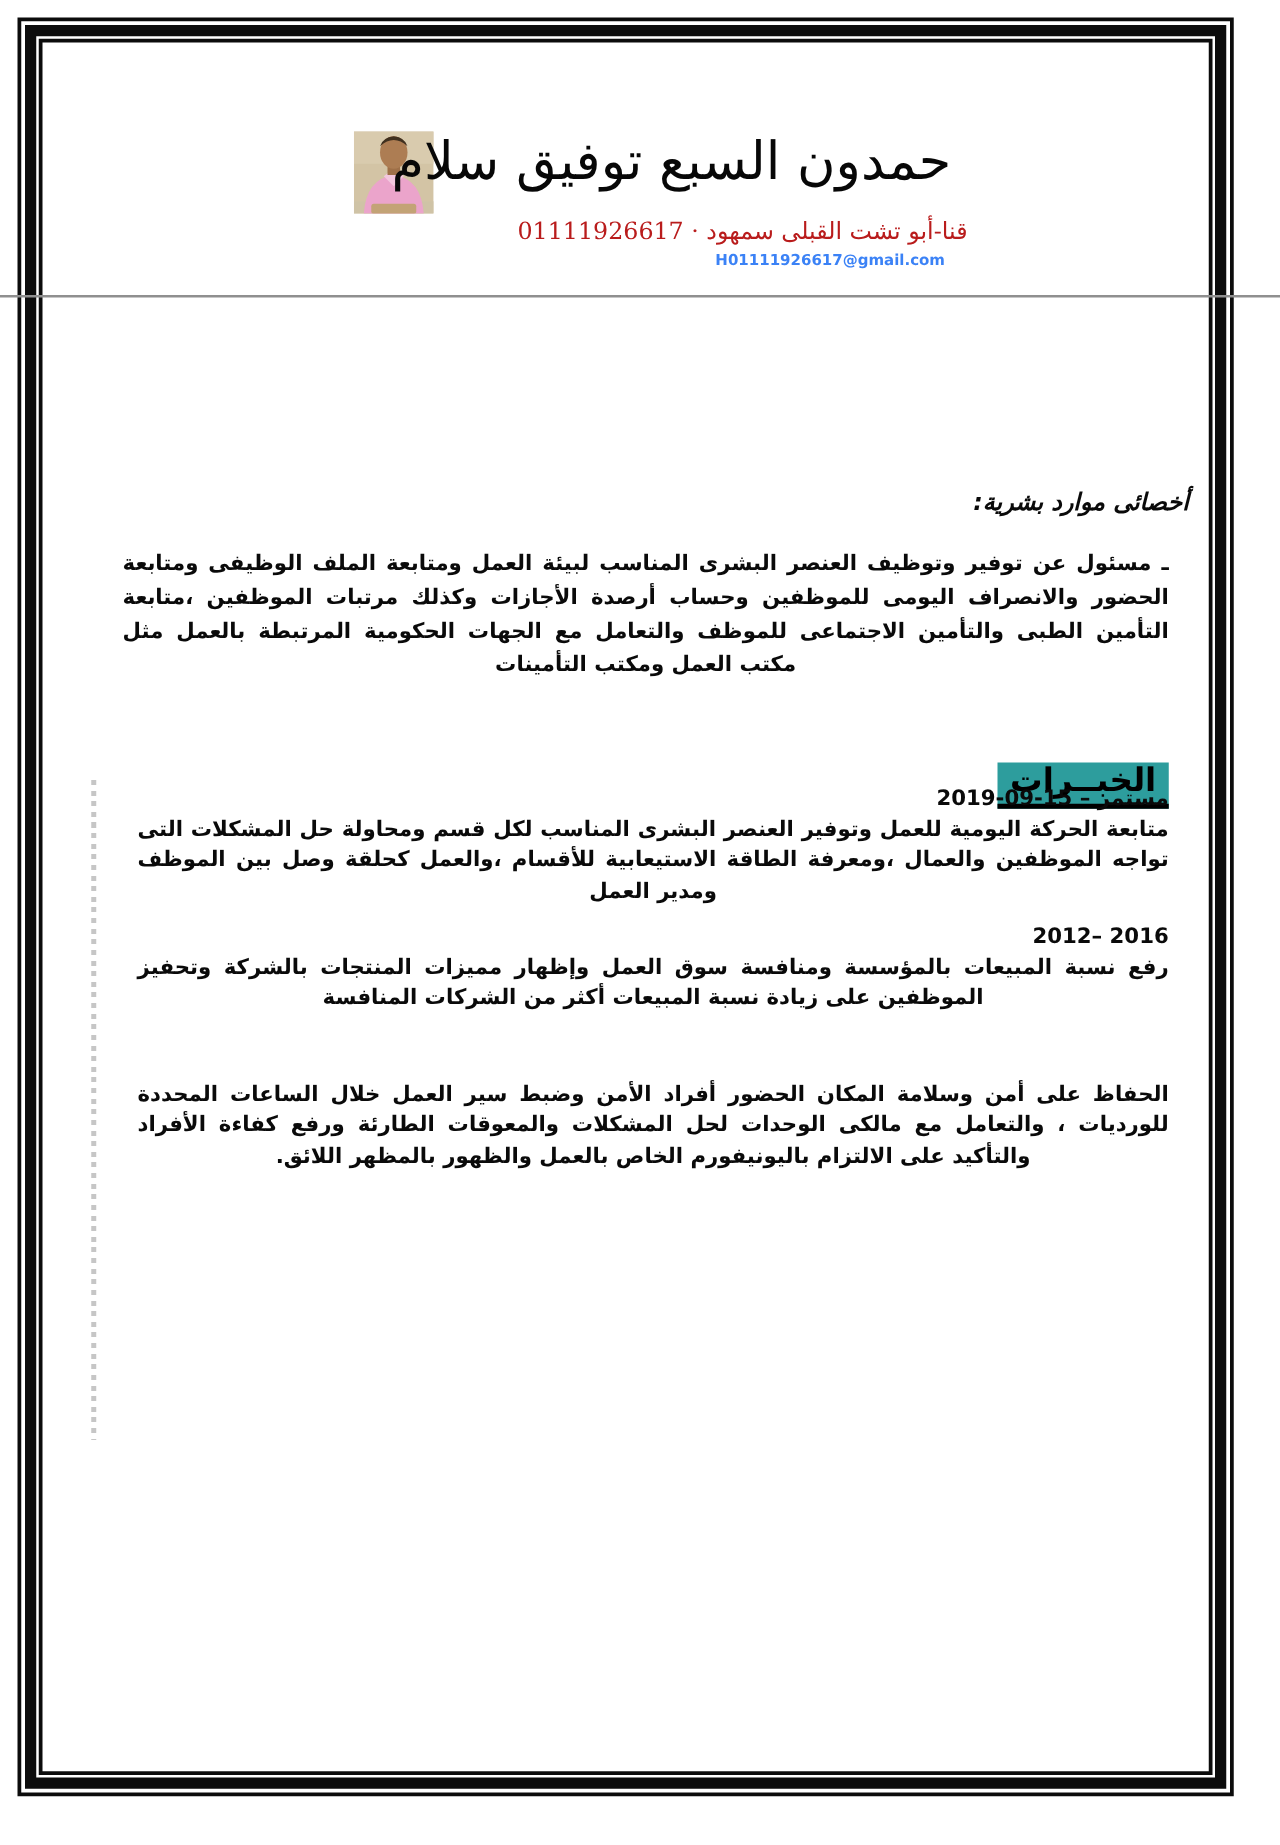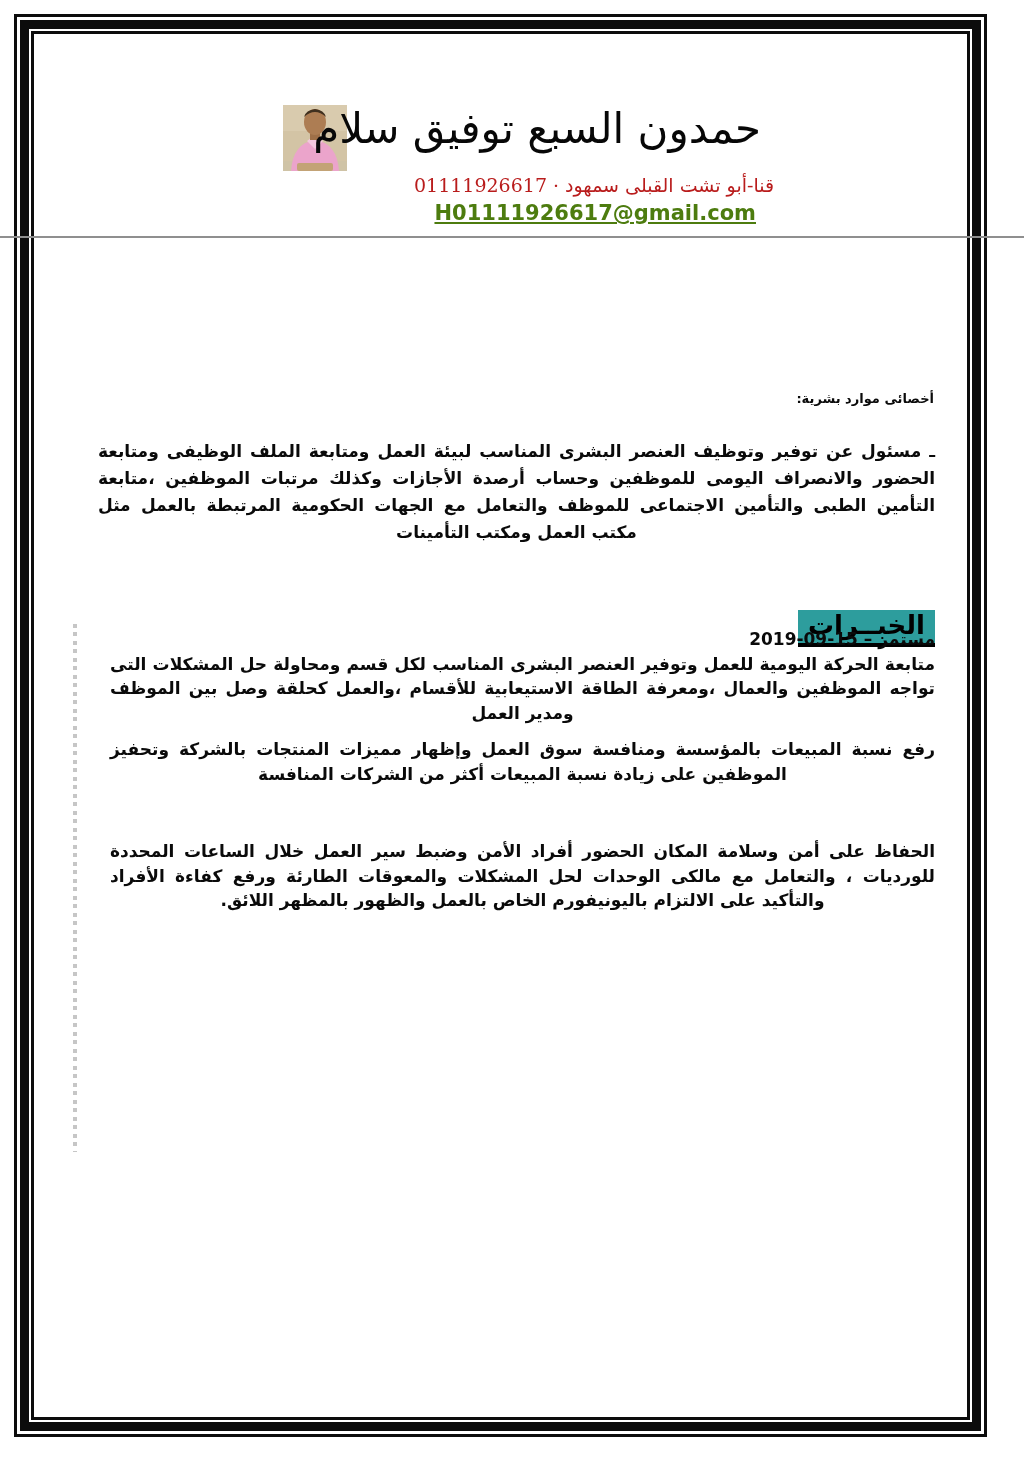--- a/index.html
+++ b/index.html
@@ -18,27 +18,27 @@
   .name{
     position:absolute;top:104px;right:263px;direction:rtl;white-space:nowrap;
     font-family:"DejaVu Serif","DejaVu Sans",serif;font-size:42px;line-height:1.2;color:#070707;
   }
   .contact{
     position:absolute;top:174px;right:250px;direction:ltr;white-space:nowrap;
     font-family:"DejaVu Serif","DejaVu Sans",serif;font-size:19px;color:#b91c1c;margin-left:16px;
   }
   .email{
     position:absolute;top:201px;right:268px;direction:ltr;white-space:nowrap;
-    font-size:21px;font-weight:bold;color:#4d7c0f;text-decoration:underline;
+    font-size:12px;font-weight:bold;color:#3b82f6;
   }
   .header-rule{position:absolute;left:0;top:236px;width:1024px;height:2px;background:#8f8f8f;}
   
   .obj-title{
-    position:absolute;top:391px;right:90px;direction:rtl;white-space:nowrap;
-    font-size:13px;font-weight:bold;
+    position:absolute;top:391px;right:73px;direction:rtl;white-space:nowrap;
+    font-size:19px;font-weight:bold;font-style:italic;
   }
   .obj-body{
     position:absolute;top:438px;left:98px;right:89px;direction:rtl;
     font-size:17px;font-weight:bold;line-height:27px;
     text-align:justify;text-align-last:center;
   }
   
   .xp-title{
     position:absolute;top:570px;right:89px;direction:rtl;
     font-size:26px;font-weight:bold;line-height:30px;color:#000;
@@ -89,20 +89,21 @@
 <div class="obj-body">ـ مسئول عن توفير وتوظيف العنصر البشرى المناسب لبيئة العمل ومتابعة الملف الوظيفى ومتابعة الحضور والانصراف اليومى للموظفين وحساب أرصدة الأجازات وكذلك مرتبات الموظفين ،متابعة التأمين الطبى والتأمين الاجتماعى للموظف والتعامل مع الجهات الحكومية المرتبطة بالعمل مثل مكتب العمل ومكتب التأمينات</div>
 
 <div class="xp-title" id="xp-title" style="background: rgb(45, 157, 157);">الخبــرات</div>
 
 <div class="xp-list">
   <div class="xp-entry e1">
     <div class="xp-date">2019-09-15 – مستمر</div>
     <div class="xp-desc">متابعة الحركة اليومية للعمل وتوفير العنصر البشرى المناسب لكل قسم ومحاولة حل المشكلات التى تواجه الموظفين والعمال ،ومعرفة الطاقة الاستيعابية للأقسام ،والعمل كحلقة وصل بين الموظف ومدير العمل</div>
   </div>
   <div class="xp-entry e2">
+    <div class="xp-date">2012– 2016</div>
     <div class="xp-desc">رفع نسبة المبيعات بالمؤسسة ومنافسة سوق العمل وإظهار مميزات المنتجات بالشركة وتحفيز الموظفين على زيادة نسبة المبيعات أكثر من الشركات المنافسة</div>
   </div>
   <div class="xp-entry e3">
     <div class="xp-desc">الحفاظ على أمن وسلامة المكان الحضور أفراد الأمن وضبط سير العمل خلال الساعات المحددة للورديات ، والتعامل مع مالكى الوحدات لحل المشكلات والمعوقات الطارئة ورفع كفاءة الأفراد والتأكيد على الالتزام باليونيفورم الخاص بالعمل والظهور بالمظهر اللائق.</div>
   </div>
 </div>
 
 <div class="dotted-line"></div>
 
 </body></html>

